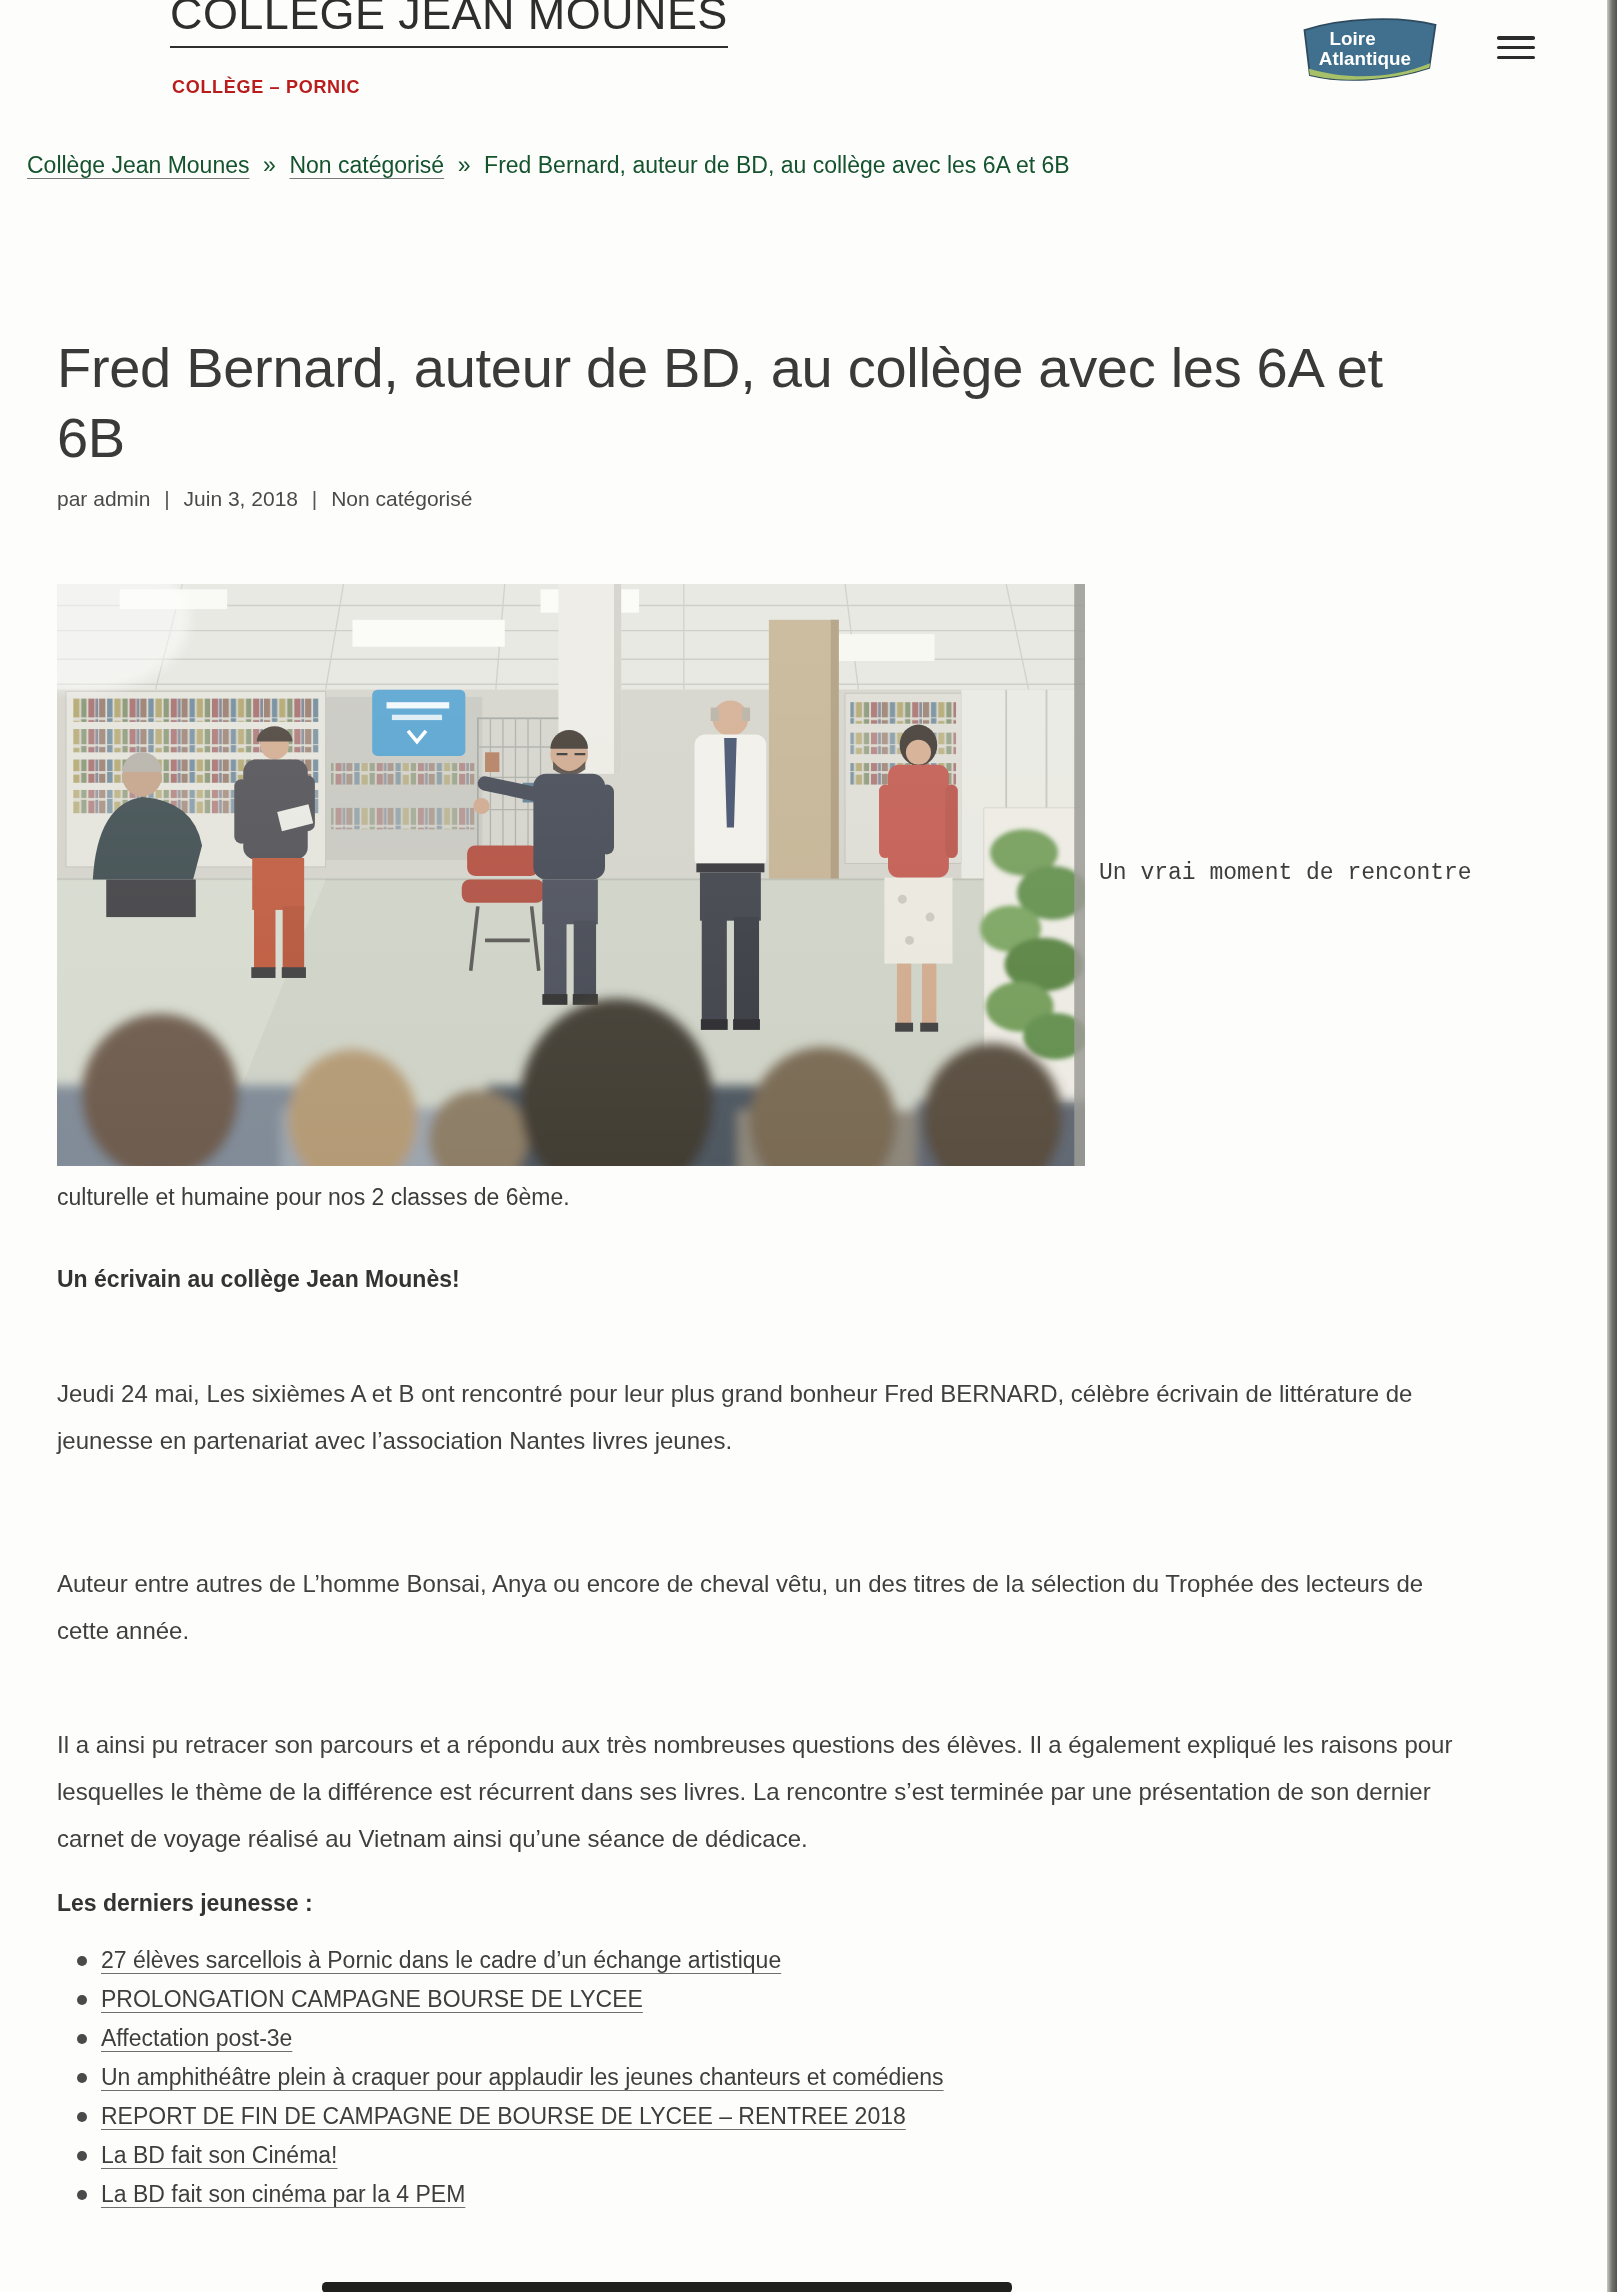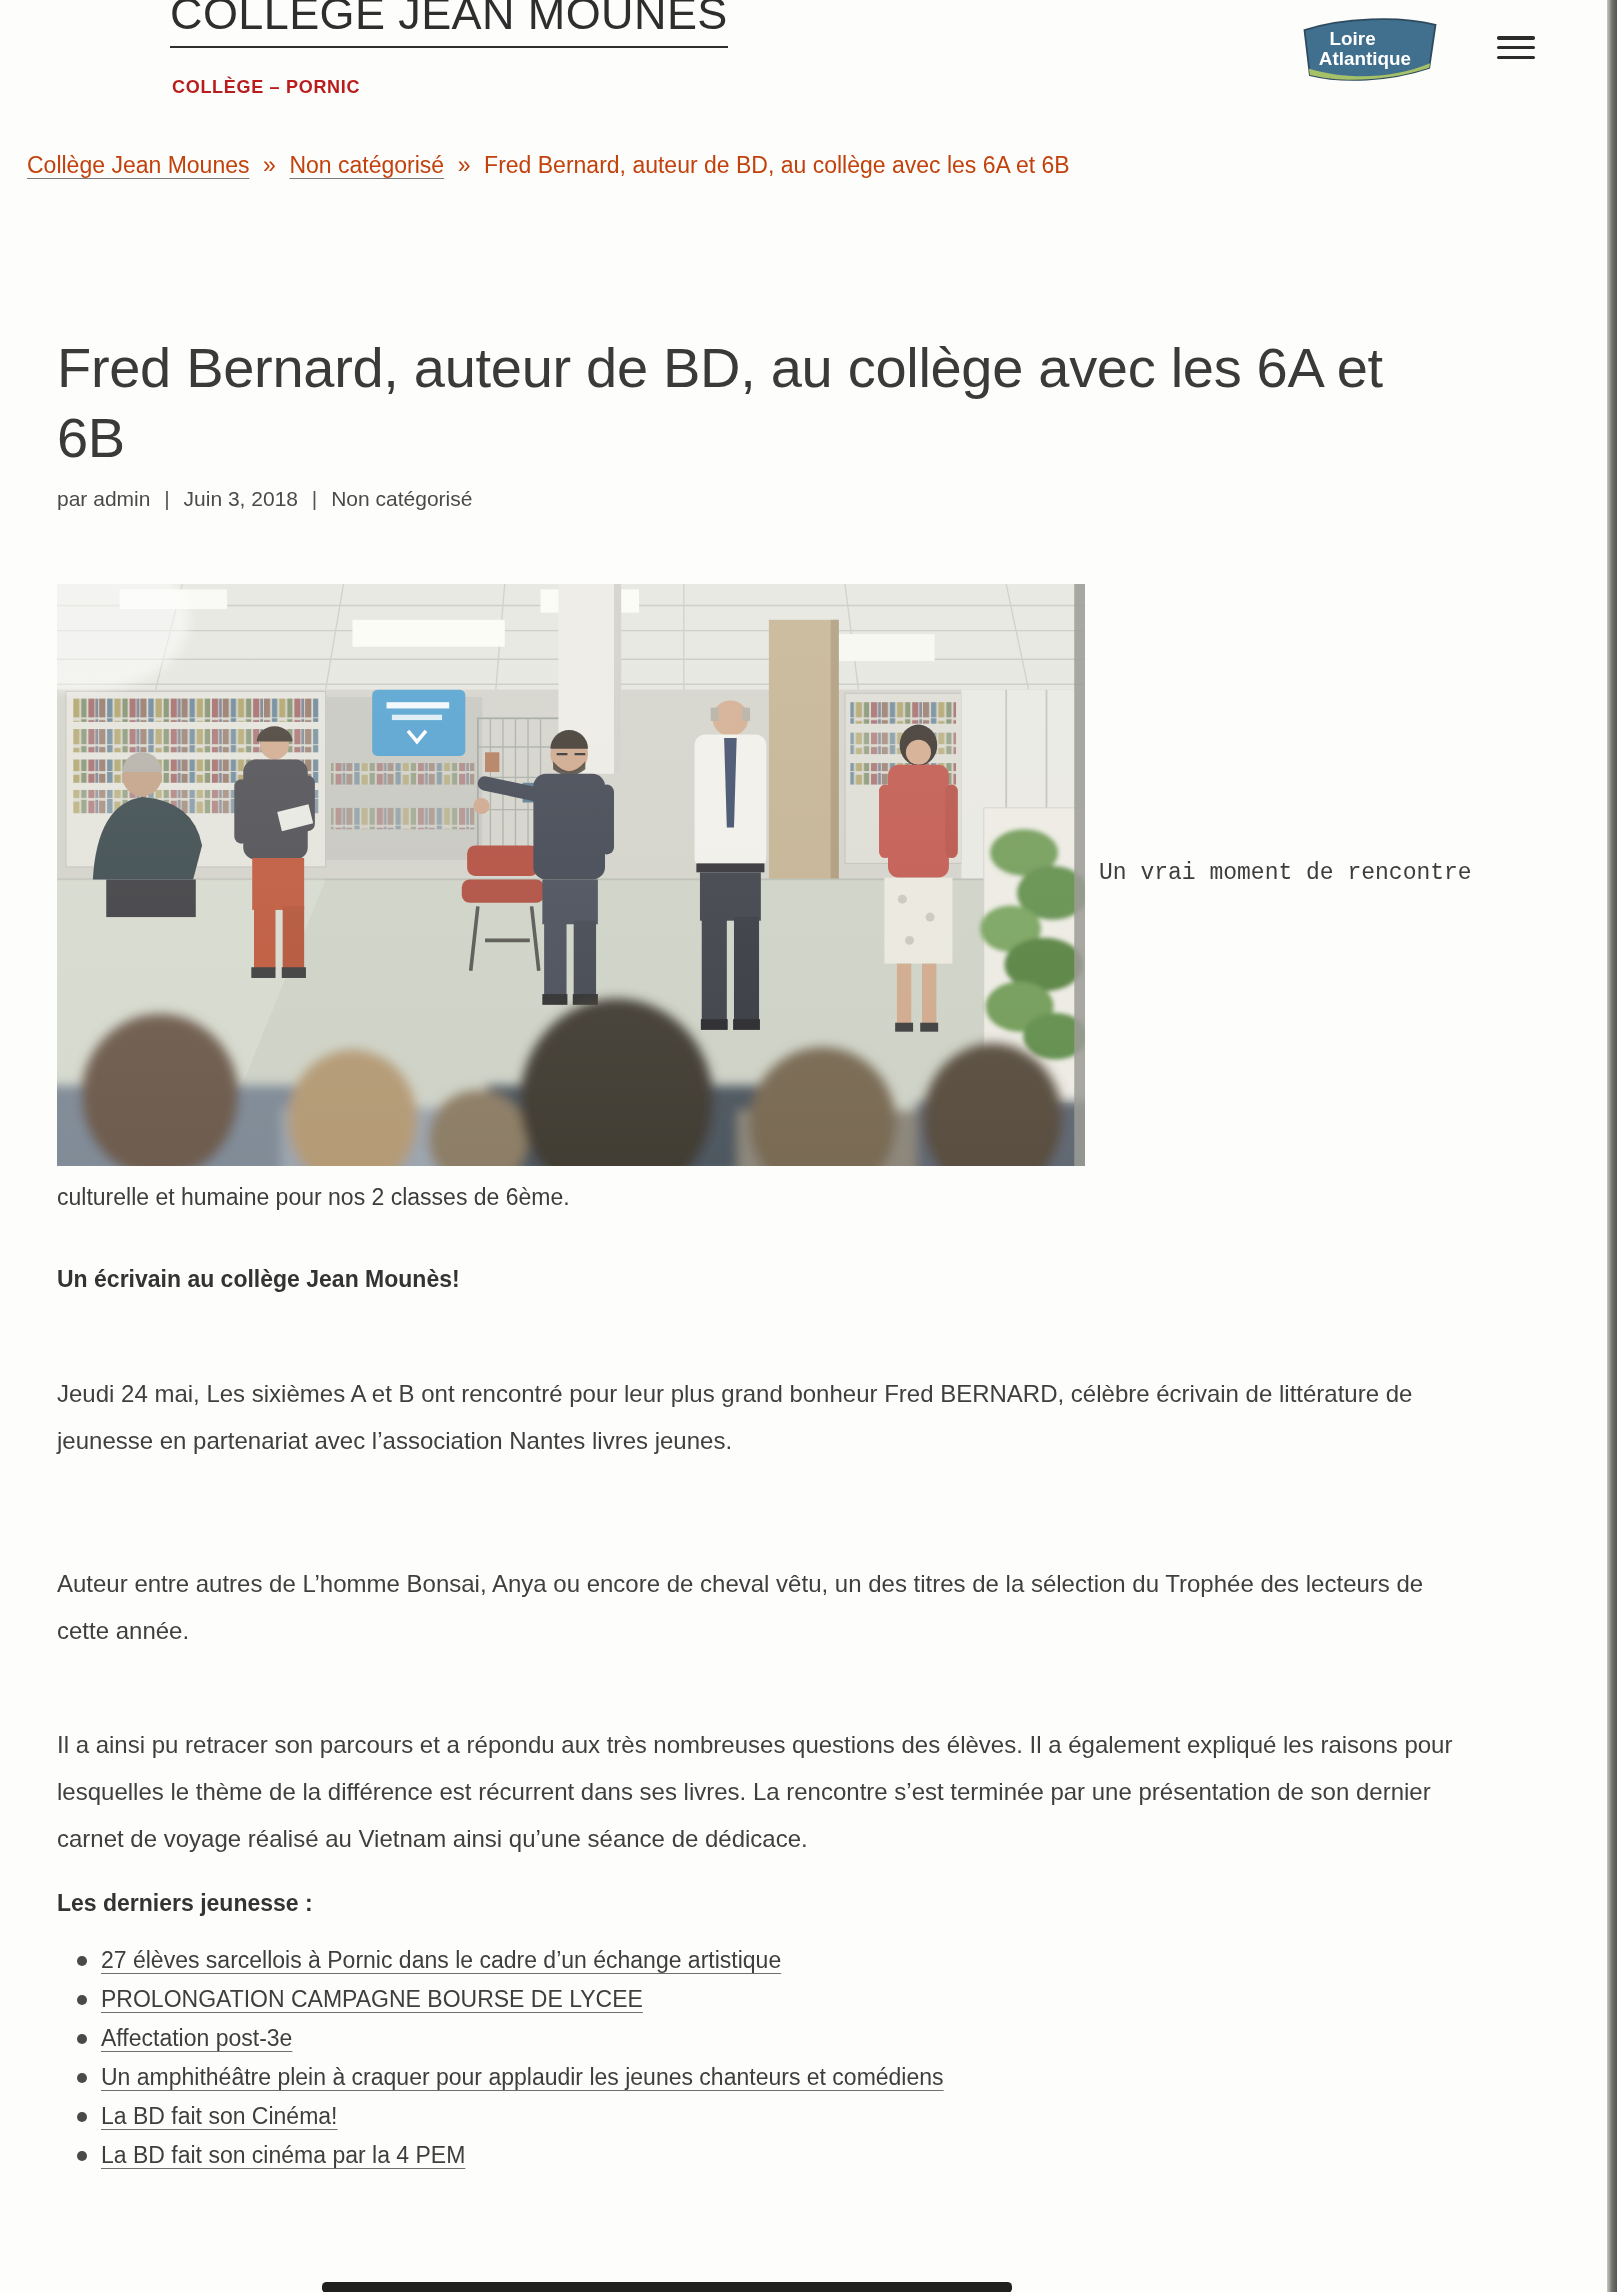--- a/index.html
+++ b/index.html
@@ -21,21 +21,21 @@
   .site-subtitle{
     left:172px;top:77px;font-size:18px;font-weight:bold;color:#b91c1c;
     letter-spacing:0.7px;white-space:nowrap;
   }
   .logo{left:1299px;top:14.3px;width:142px;height:70px;}
   .logo text{font-family:"Liberation Sans",sans-serif;font-weight:bold;fill:#fff;}
   .hamburger{left:1497px;top:36px;width:38px;height:24px;}
   .hamburger span{display:block;width:38px;height:3.6px;background:#2b2b2b;border-radius:1.8px;margin-bottom:6.3px;}
 
   
-  .breadcrumb{left:27px;top:152px;font-size:23px;color:#c2410c;white-space:nowrap;}
+  .breadcrumb{left:27px;top:152px;font-size:23px;color:#14532d;white-space:nowrap;}
   .breadcrumb .bc-link{text-decoration:underline;text-underline-offset:4.5px;text-decoration-thickness:1.3px;text-decoration-color:#7a7a7a;}
   .breadcrumb .sep{margin:0 7.2px;}
 
   
   .post-title{left:57px;top:333px;width:1522px;font-size:56px;line-height:70px;color:#3a3a3a;font-weight:400;letter-spacing:-0.3px;}
   .post-meta{left:57px;top:487px;font-size:21px;color:#4a4a4a;white-space:nowrap;}
   .post-meta .sep{margin:0 8px;color:#555;}
 
   .photo{left:57px;top:584px;width:1028px;height:582px;display:block;}
 
@@ -282,19 +282,20 @@
   <div>lesquelles le thème de la différence est récurrent dans ses livres. La rencontre s’est terminée par une présentation de son dernier</div>
   <div>carnet de voyage réalisé au Vietnam ainsi qu’une séance de dédicace.</div>
 </div>
 
 <div class="abs recent-heading">Les derniers jeunesse :</div>
 <ul class="abs recent-list">
   <li><span class="rl">27 élèves sarcellois à Pornic dans le cadre d’un échange artistique</span></li>
   <li><span class="rl">PROLONGATION CAMPAGNE BOURSE DE LYCEE</span></li>
   <li><span class="rl">Affectation post-3e</span></li>
   <li><span class="rl">Un amphithéâtre plein à craquer pour applaudir les jeunes chanteurs et comédiens</span></li>
+  <li><span class="rl">REPORT DE FIN DE CAMPAGNE DE BOURSE DE LYCEE – RENTREE 2018</span></li>
   <li><span class="rl">La BD fait son Cinéma!</span></li>
   <li><span class="rl">La BD fait son cinéma par la 4 PEM</span></li>
 </ul>
 
 <div class="abs scan-right"></div>
 <div class="abs scan-bottom"></div>
 
 
 </body></html>

